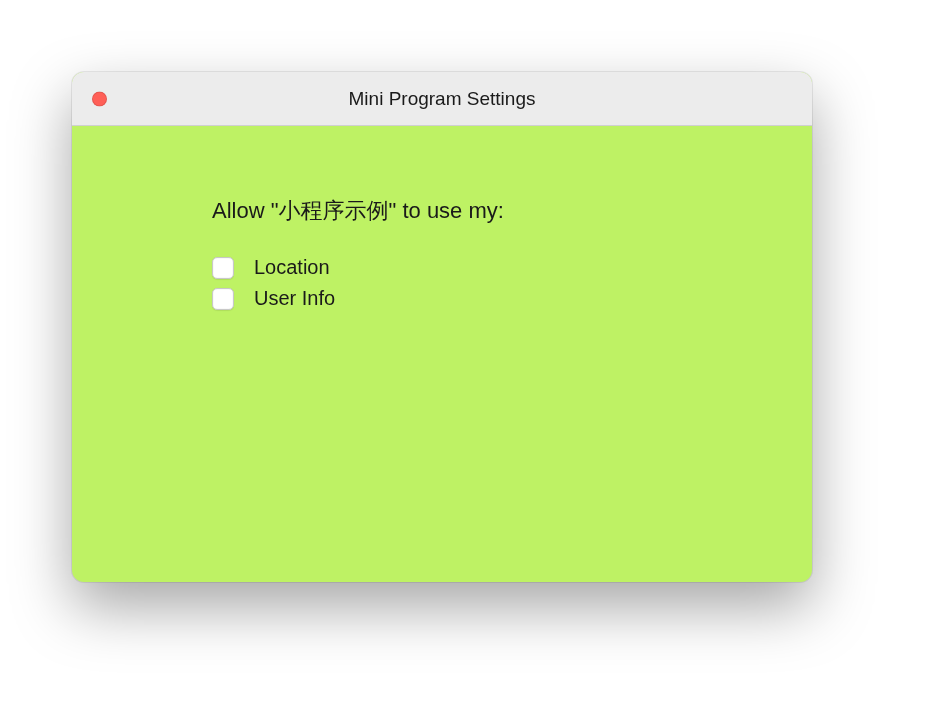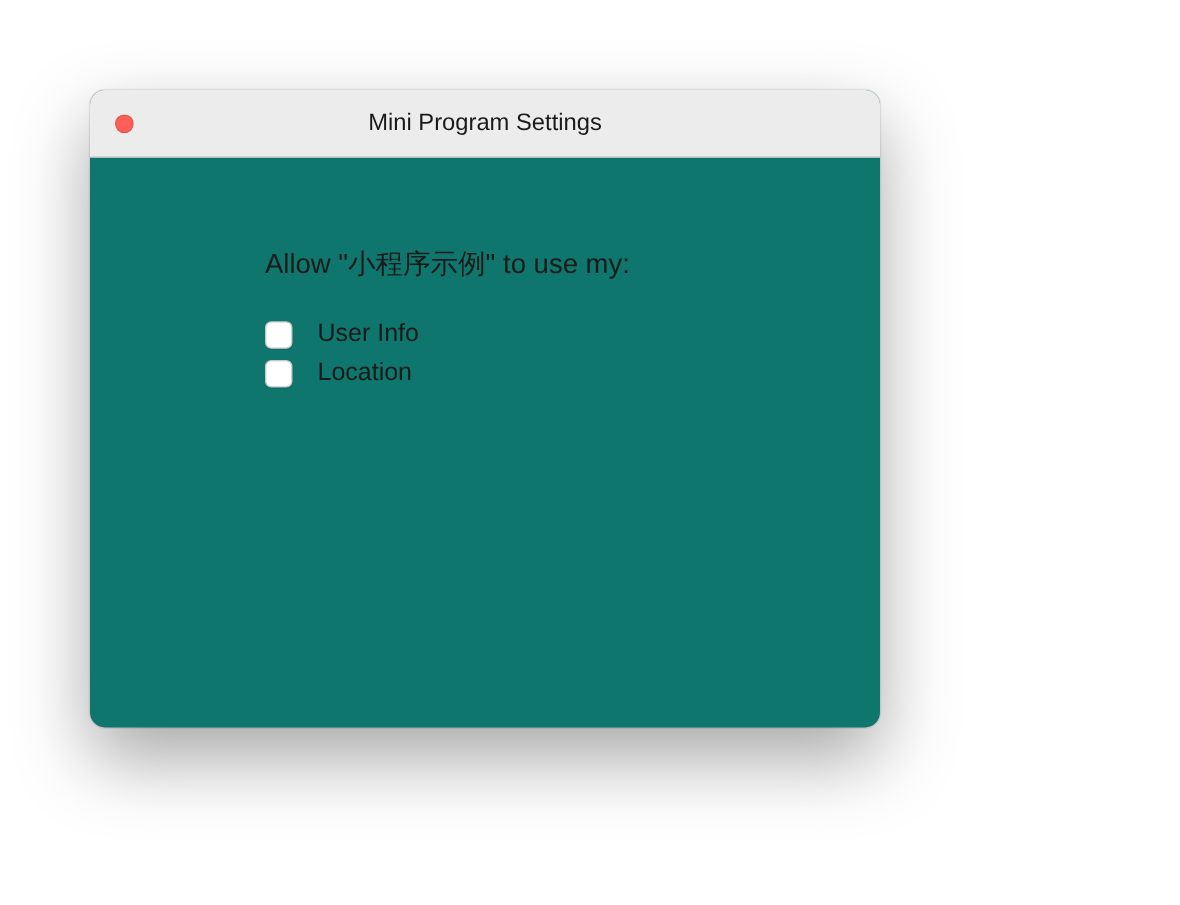--- a/index.html
+++ b/index.html
@@ -14,23 +14,23 @@
       width: 944px;
       height: 724px;
       display: flex;
       align-items: flex-start;
       justify-content: flex-start;
       padding-top: 72px;
       padding-left: 72px;
     }
     
     .window {
-      width: 632px;
+      width: 740px;
       height: 510px;
-      background: #0f766e;
+      background: #bef264;
       border-radius: 12px;
       box-shadow: 0 25px 60px rgba(0,0,0,0.35), 0 0 0 1px rgba(0,0,0,0.08);
       overflow: hidden;
       position: relative;
     }
     
     .titlebar {
       height: 54px;
       display: flex;
       align-items: center;
@@ -111,21 +111,21 @@
     </div>
     <div class="window-title">Mini Program Settings</div>
   </div>
 
   <div class="content">
     <div class="prompt-text">Allow "小程序示例" to use my:</div>
 
     <div class="permission-list">
       <div class="permission-row">
         <div class="checkbox"></div>
-        <div class="permission-label">User Info</div>
+        <div class="permission-label">Location</div>
       </div>
       <div class="permission-row">
         <div class="checkbox"></div>
-        <div class="permission-label">Location</div>
+        <div class="permission-label">User Info</div>
       </div>
     </div>
   </div>
 </div>
 
 </body></html>

